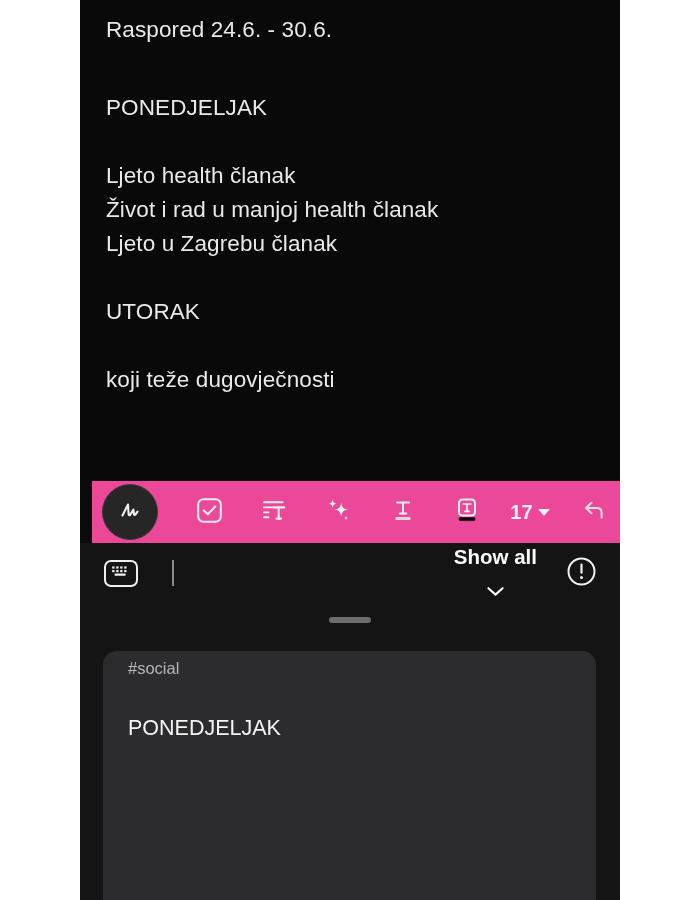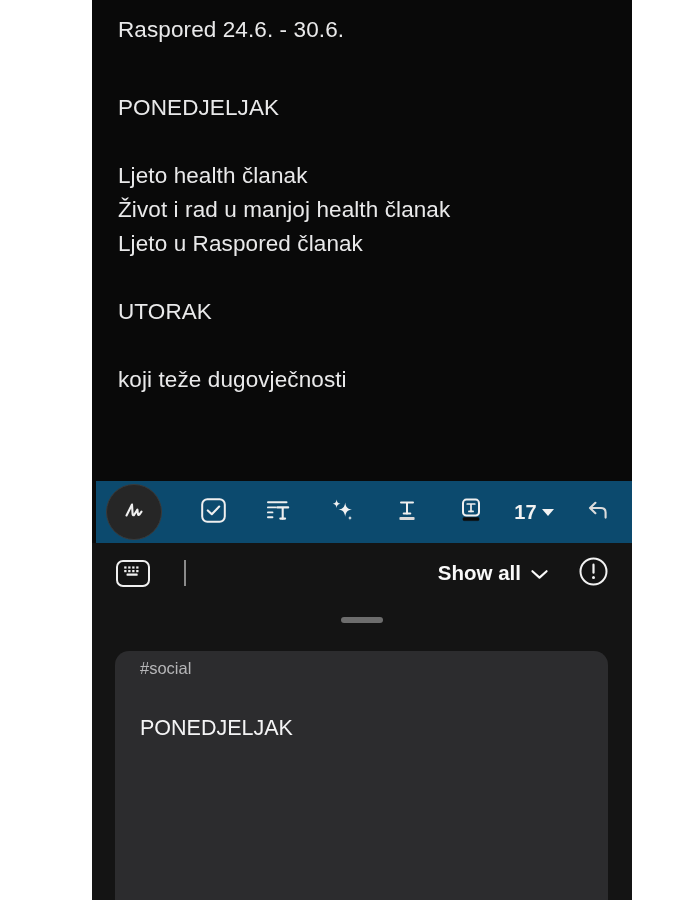--- a/index.html
+++ b/index.html
@@ -17,21 +17,20 @@
 
   
   #phone-panel {
     position: absolute;
     left: 80px;
     top: 0;
     width: 540px;
     height: 900px;
     background: #0a0a0a;
     overflow: hidden;
-    margin-left: 12px;
   }
 
   
   #note-editor {
     position: absolute;
     left: 0;
     top: 0;
     width: 540px;
     height: 481px;
     background: #090909;
@@ -46,25 +45,25 @@
     white-space: pre-wrap;
     letter-spacing: 0.1px;
   }
   .note-gap-lg { height: 44px; }
   .note-gap-md { height: 34px; }
   .note-top-pad { height: 13px; }
 
   
   #format-toolbar {
     position: absolute;
-    left: 4px;
+    left: 12px;
     top: 481px;
     width: 540px;
     height: 62px;
-    background: #0c4a6e;
+    background: #ec4899;
     display: flex;
     align-items: center;
     box-sizing: border-box;
     padding: 0 14px 0 10px;
   }
   .tb-btn {
     flex: 0 0 auto;
     width: 50px;
     height: 50px;
     display: flex;
@@ -126,20 +125,21 @@
     background: #8a8a8a;
     margin-left: 34px;
   }
   #show-all-control {
     display: flex;
     align-items: center;
     gap: 9px;
     color: #fafafa;
     font-size: 20.5px;
     font-weight: bold;
+    flex-direction: column;
   }
   #alert-button {
     margin-left: 28px;
     width: 33px;
     height: 33px;
     display: flex;
     align-items: center;
     justify-content: center;
   }
 
@@ -194,21 +194,21 @@
 <div id="phone-panel">
 
   <div id="note-editor">
     <div class="note-top-pad"></div>
     <div class="note-line">Raspored 24.6. - 30.6.</div>
     <div class="note-gap-lg"></div>
     <div class="note-line">PONEDJELJAK</div>
     <div class="note-gap-md"></div>
     <div class="note-line">Ljeto health članak</div>
     <div class="note-line">Život i rad u manjoj health članak</div>
-    <div class="note-line">Ljeto u Raspored članak</div>
+    <div class="note-line">Ljeto u Zagrebu članak</div>
     <div class="note-gap-md"></div>
     <div class="note-line">UTORAK</div>
     <div class="note-gap-md"></div>
     <div class="note-line">koji teže dugovječnosti</div>
   </div>
 
   <div id="format-toolbar">
 
     <div class="tb-btn" id="pen-mode-button">
       <span>

